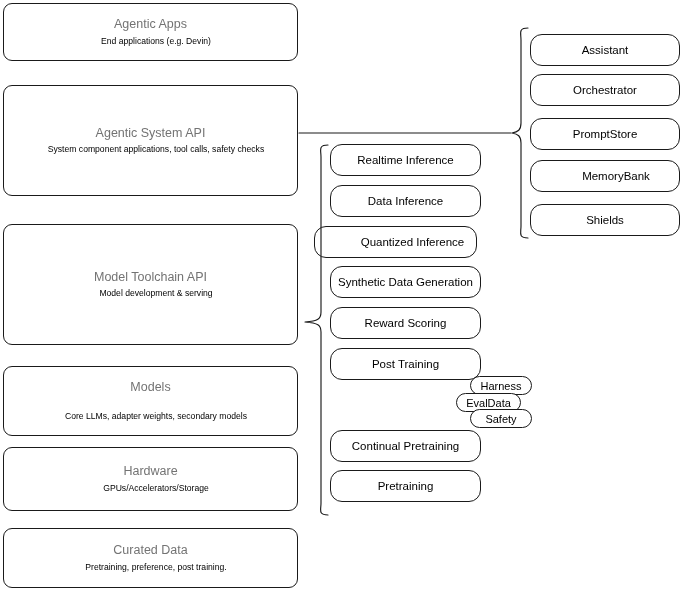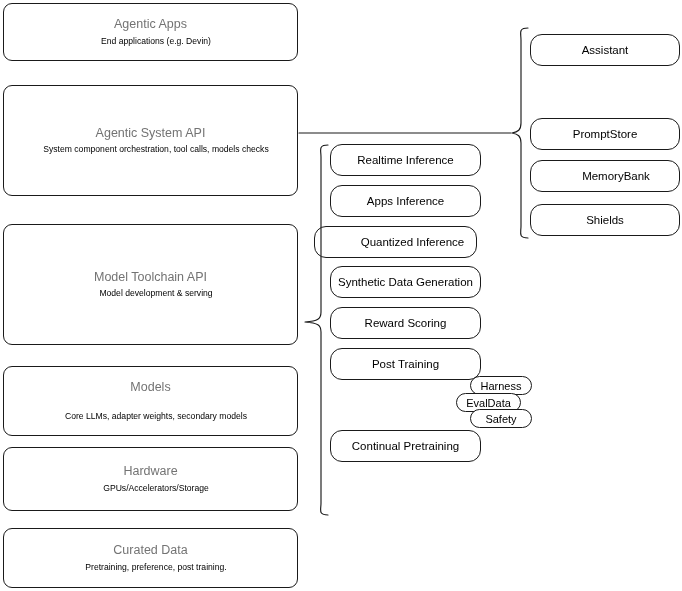--- a/index.html
+++ b/index.html
@@ -113,21 +113,21 @@
              C 321 510 318 515 328 515"></path>
   </svg>
 
   <div class="node layer-node" style="left:3px; top:3px; width:295px; height:58px;">
     <div class="title">Agentic Apps</div>
     <div class="subtitle">End applications (e.g. Devin)</div>
   </div>
 
   <div class="node layer-node" style="left:3px; top:85px; width:295px; height:111px;">
     <div class="title">Agentic System API</div>
-    <div class="subtitle">System component orchestration, tool calls, models checks</div>
+    <div class="subtitle">System component applications, tool calls, safety checks</div>
   </div>
 
   <div class="node layer-node" style="left:3px; top:224px; width:295px; height:121px;">
     <div class="title">Model Toolchain API</div>
     <div class="subtitle">Model development &amp; serving</div>
   </div>
 
   <div class="node layer-node" style="left:3px; top:366px; width:295px; height:70px;gap:12px;">
     <div class="title">Models</div>
     <div class="subtitle">Core LLMs, adapter weights, secondary models</div>
@@ -137,29 +137,31 @@
     <div class="title">Hardware</div>
     <div class="subtitle">GPUs/Accelerators/Storage</div>
   </div>
 
   <div class="node layer-node" style="left:3px; top:528px; width:295px; height:60px;">
     <div class="title">Curated Data</div>
     <div class="subtitle">Pretraining, preference, post training.</div>
   </div>
 
   <div class="chip" style="left:330px; top:144px; width:151px; height:32px;">Realtime Inference</div>
-  <div class="chip" style="left:330px; top:185px; width:151px; height:32px;">Apps Inference</div>
+  <div class="chip" style="left:330px; top:185px; width:151px; height:32px;">Data Inference</div>
   <div class="chip" style="left:314px; top:226px; width:163px; height:32px;padding-left:34px;">Quantized Inference</div>
   <div class="chip" style="left:330px; top:266px; width:151px; height:32px;">Synthetic Data Generation</div>
   <div class="chip" style="left:330px; top:307px; width:151px; height:32px;">Reward Scoring</div>
   <div class="chip" style="left:330px; top:348px; width:151px; height:32px;">Post Training</div>
   <div class="chip" style="left:330px; top:430px; width:151px; height:32px;">Continual Pretraining</div>
+  <div class="chip" style="left:330px; top:470px; width:151px; height:32px;">Pretraining</div>
 
   <div class="pill" style="left:470px; top:376px; width:62px; height:19px;">Harness</div>
   <div class="pill" style="left:456px; top:393px; width:65px; height:19px;">EvalData</div>
   <div class="pill" style="left:470px; top:409px; width:62px; height:19px;">Safety</div>
 
   <div class="chip" style="left:530px; top:34px; width:150px; height:32px;">Assistant</div>
+  <div class="chip" style="left:530px; top:74px; width:150px; height:32px;">Orchestrator</div>
   <div class="chip" style="left:530px; top:118px; width:150px; height:32px;">PromptStore</div>
   <div class="chip" style="left:530px; top:160px; width:150px; height:32px;padding-left:22px;">MemoryBank</div>
   <div class="chip" style="left:530px; top:204px; width:150px; height:32px;">Shields</div>
 
 </div>
 
 </body></html>

